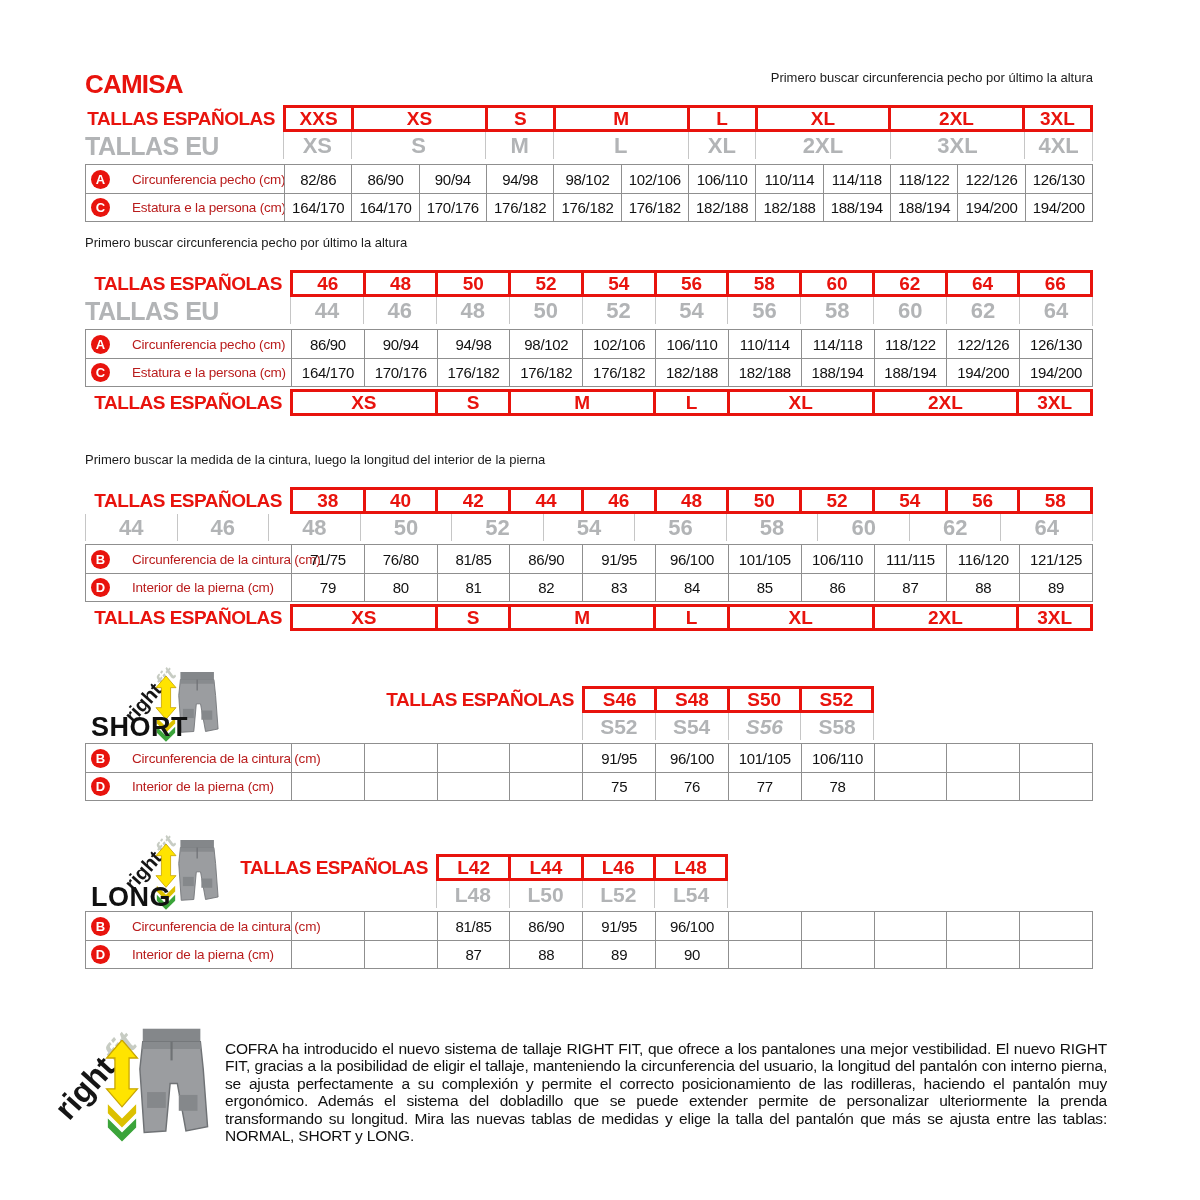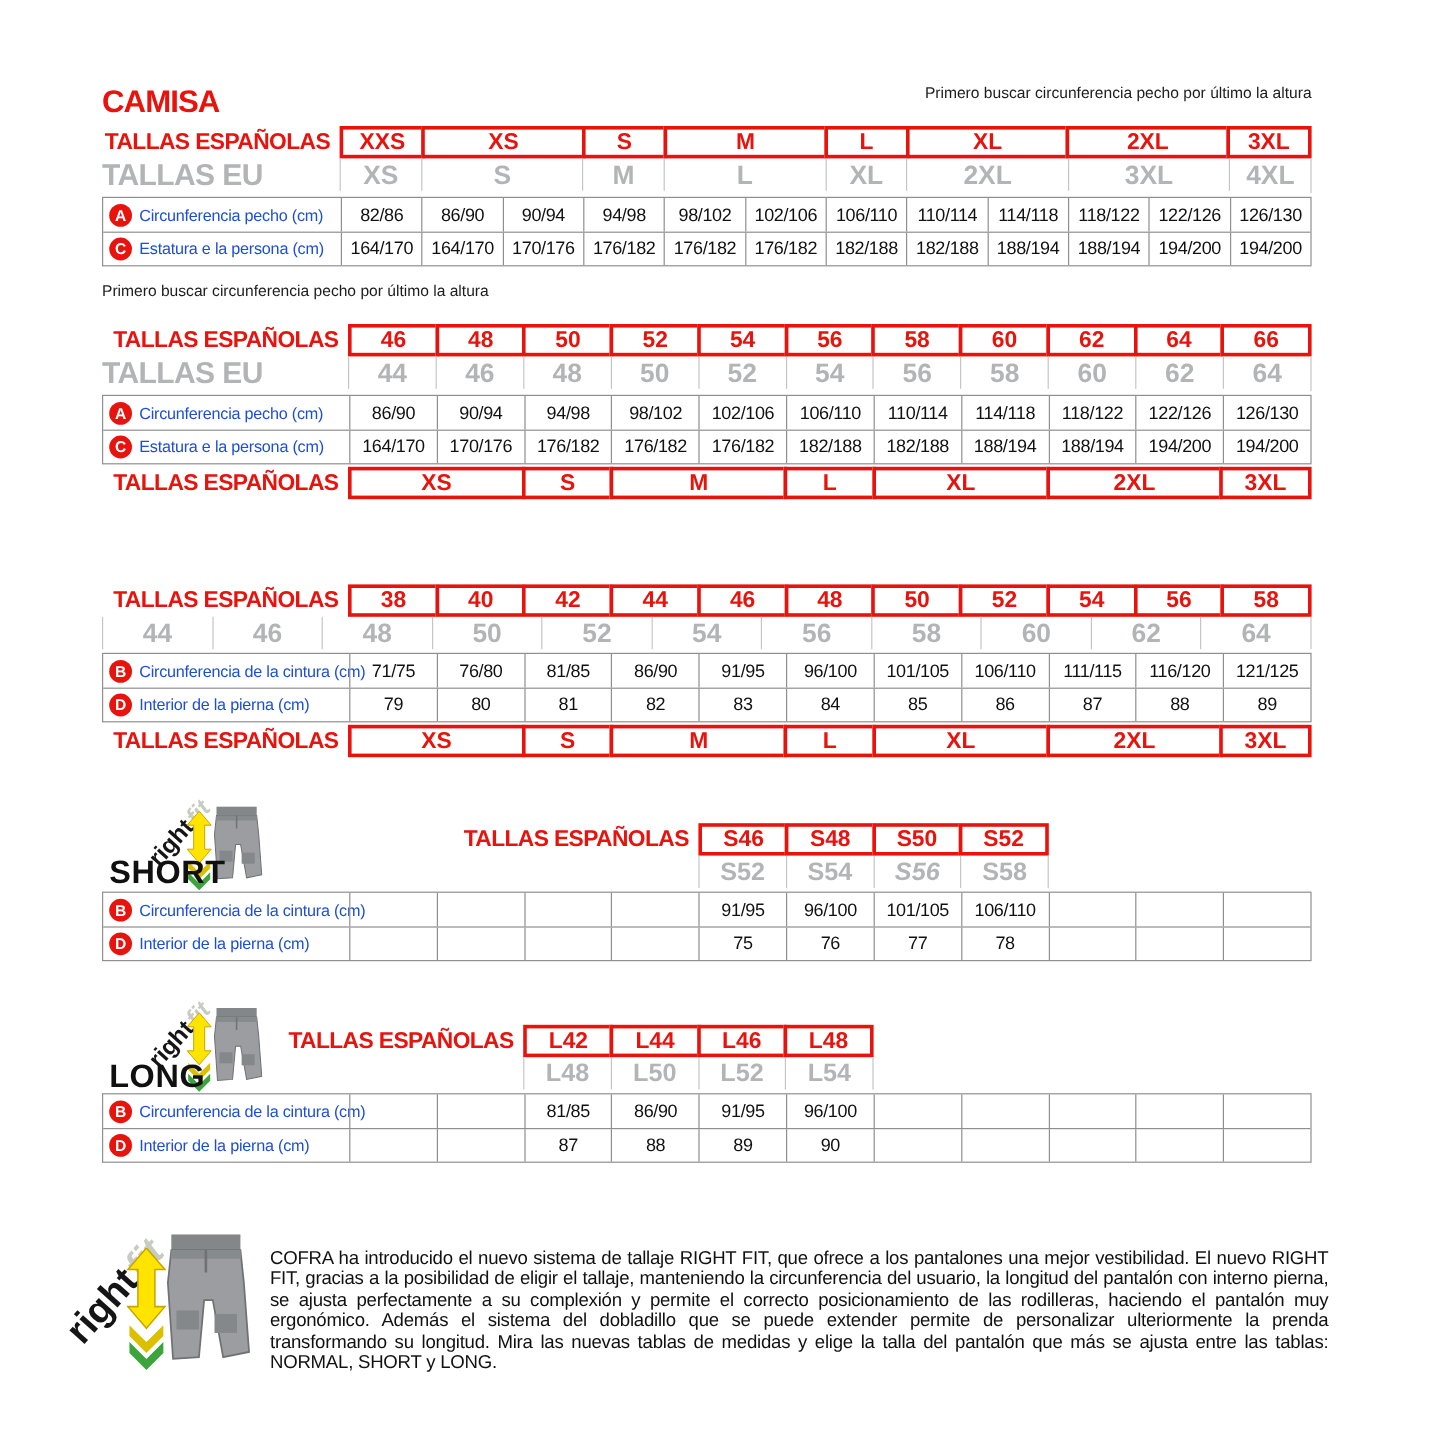--- a/index.html
+++ b/index.html
@@ -17,21 +17,21 @@
   .gray-label { justify-content:flex-start; color:var(--gray); font-weight:bold; font-size:25px; letter-spacing:-0.5px; }
   .szcells { flex:1; display:flex; }
   .red-sz { display:flex; align-items:center; justify-content:center; border:3px solid var(--red); margin-left:-3px; color:var(--red); font-weight:bold; font-size:19px; height:27px; background:#fff; }
   .szcells .red-sz:first-child { margin-left:0; }
   .gray-sz { display:flex; align-items:center; justify-content:center; border-left:1px solid #c6c6c6; color:var(--gray); font-weight:bold; font-size:22px; height:27px; }
   .graycells { border-right:1px solid #c6c6c6; }
   .datablock { border:1px solid #8f8f8f; margin-top:3px; background:#fff; }
   .data-row { height:28px; }
   .data-row + .data-row { border-top:1px solid #8f8f8f; }
   .badge { width:19px; height:19px; border-radius:50%; background:var(--red); color:#fff; font-size:13px; font-weight:bold; display:flex; align-items:center; justify-content:center; margin-left:5px; flex:none; }
-  .mlabel { font-size:13.5px; color:#1d4ed8; margin-left:6px; letter-spacing:-0.2px; white-space:nowrap; }
+  .mlabel { font-size:13.5px; color:#b91c1c; margin-left:22px; letter-spacing:-0.2px; white-space:nowrap; }
   .val { display:flex; align-items:center; justify-content:center; border-left:1px solid #8f8f8f; font-size:15px; color:#111; letter-spacing:-0.3px; }
   .redrow-bottom { margin-top:2px; }
   
   .mini { position:absolute; left:0; width:1008px; }
   .mini-spacer { flex:none; display:flex; align-items:center; justify-content:flex-end; padding-right:8px; }
   .off-4 { width:497px; }
   .off-2 { width:351px; }
   .mini-cells { flex:none; width:292px; }
   .mini-cells .gray-sz { font-size:21px; }
   .variant-name { position:absolute; font-size:27px; font-weight:bold; letter-spacing:0.5px; color:#101010; }
@@ -216,20 +216,21 @@
         <span class="red-sz" style="flex-grow: 1; flex-basis: 0px;">L</span>
         <span class="red-sz" style="flex-grow: 2; flex-basis: 0px;">XL</span>
         <span class="red-sz" style="flex-grow: 2; flex-basis: 0px;">2XL</span>
         <span class="red-sz" style="flex-grow: 1; flex-basis: 0px;">3XL</span>
       </div>
   </div>
 </section>
 
 <section class="sec" style="top:452px">
   <div class="sec-head">
+    <div class="note">Primero buscar la medida de la cintura, luego la longitud del interior de la pierna</div>
   </div>
   <div class="row">
     <div class="rowlabel lab-w red-label">TALLAS ESPAÑOLAS</div>
     <div class="szcells">
         <span class="red-sz" style="flex-grow: 1; flex-basis: 0px;">38</span>
         <span class="red-sz" style="flex-grow: 1; flex-basis: 0px;">40</span>
         <span class="red-sz" style="flex-grow: 1; flex-basis: 0px;">42</span>
         <span class="red-sz" style="flex-grow: 1; flex-basis: 0px;">44</span>
         <span class="red-sz" style="flex-grow: 1; flex-basis: 0px;">46</span>
         <span class="red-sz" style="flex-grow: 1; flex-basis: 0px;">48</span>

